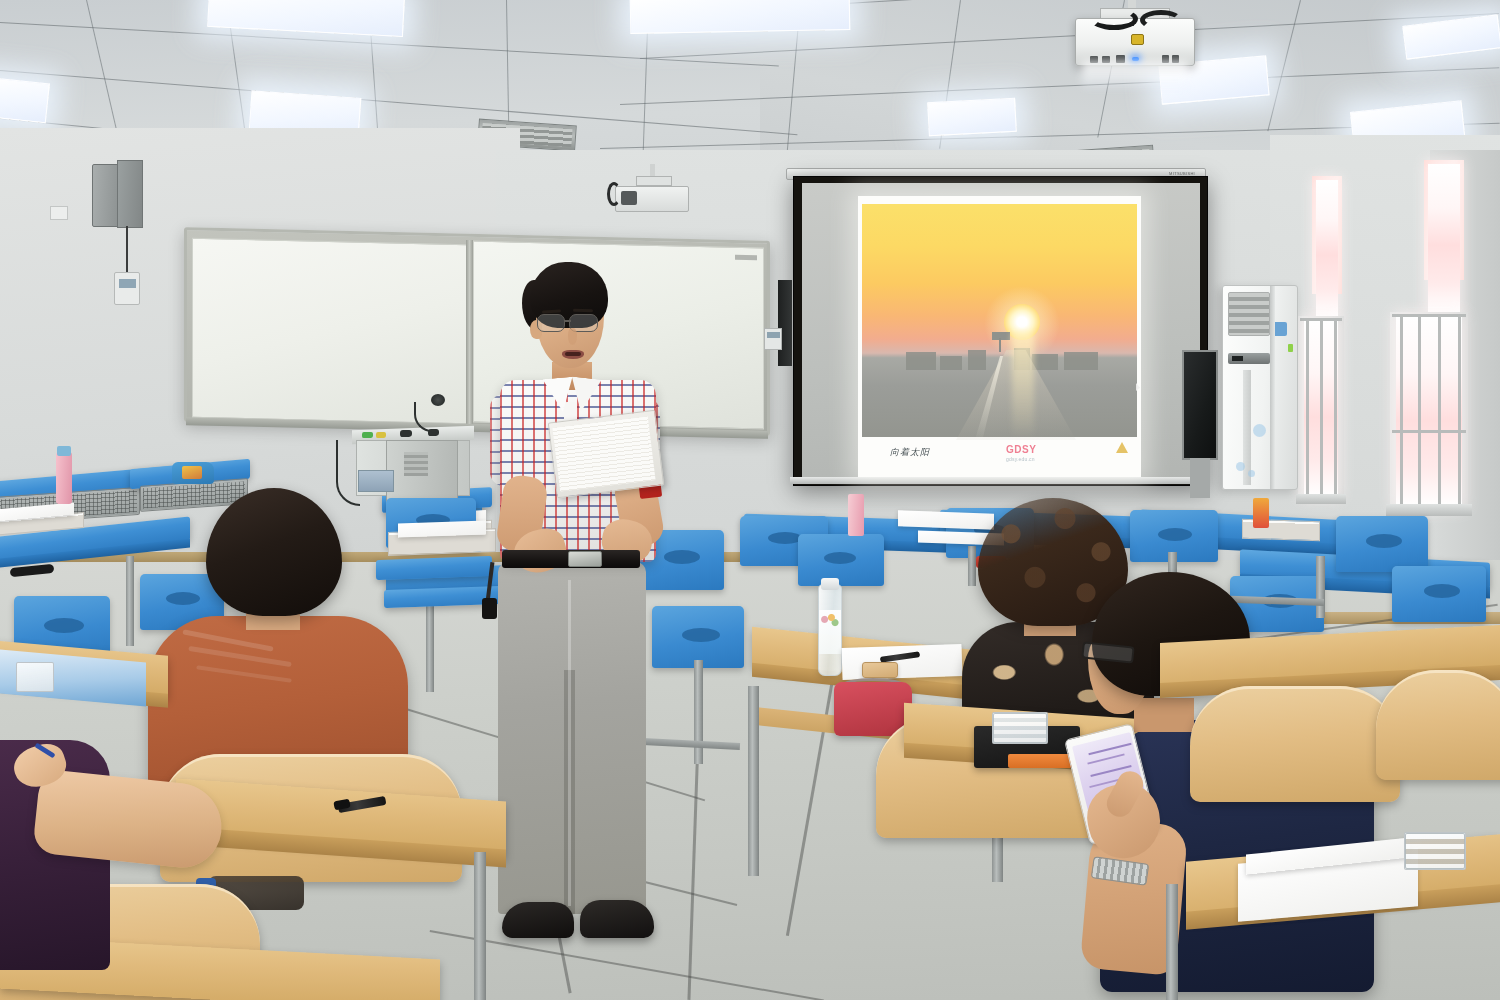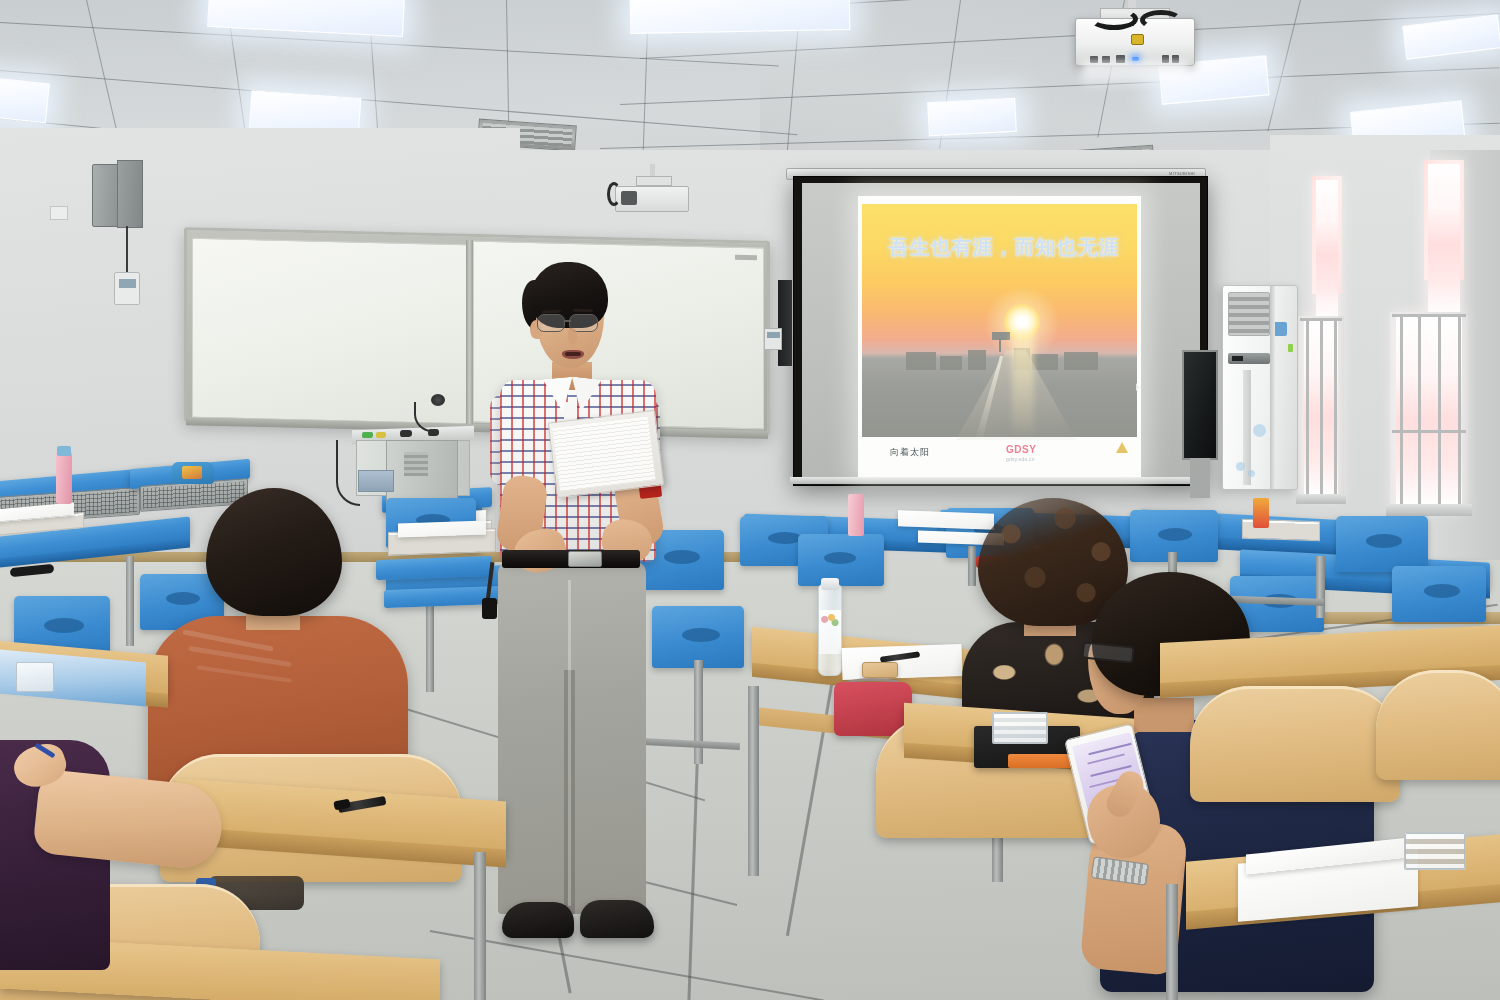--- a/index.html
+++ b/index.html
@@ -142,21 +142,21 @@
   #slide-sign{left:130px;top:128px;width:18px;height:8px;background:#90928d;}
   #slide-signpost{left:137px;top:134px;width:2px;height:14px;background:#8b8d88;}
 
   .slide-line{position:absolute;left:8px;width:268px;text-align:center;
     font-family:"DejaVu Sans","Liberation Sans",sans-serif;font-weight:700;white-space:nowrap;}
   #slide-line1{top:30px;font-size:20px;color:#cfe1f2;
     text-shadow:0 0 3px rgba(255,255,255,.95),0 0 7px rgba(190,215,240,.8);letter-spacing:1px;}
   #slide-line2{top:62px;font-size:20px;color:#ffd8cc;
     text-shadow:0 0 3px rgba(255,255,255,.95),0 0 7px rgba(250,190,165,.8);letter-spacing:3px;}
   #slide-footer-left{left:32px;top:250px;font-size:9px;color:#4b5558;
-    font-family:"DejaVu Sans","Liberation Sans",sans-serif;letter-spacing:1px;}
+    font-family:"DejaVu Sans","Liberation Sans",sans-serif;letter-spacing:1px;font-style:italic;}
   #slide-footer-logo{left:148px;top:248px;font-size:10px;font-weight:700;color:#ef7f92;letter-spacing:.5px;}
   #slide-footer-sub{left:148px;top:260px;font-size:5px;color:#b6c2c8;letter-spacing:.2px;}
   #slide-footer-tri{left:258px;top:246px;width:0;height:0;
     border-left:6px solid transparent;border-right:6px solid transparent;border-bottom:11px solid #e0b84c;opacity:.85;}
   #screen-cursor{left:1136px;top:383px;width:4px;height:8px;background:#f0f0ee;
     clip-path:polygon(0 0,0 100%,100% 60%);opacity:.9;}
 
   
   #scr-speaker{left:778px;top:280px;width:14px;height:86px;
     background:linear-gradient(90deg,#1e2020,#333636);}
@@ -559,21 +559,20 @@
       <div class="slide-bld" style="left:78px;top:152px;width:22px;height:14px;"></div>
       <div class="slide-bld" style="left:106px;top:146px;width:18px;height:20px;"></div>
       <div class="slide-bld" style="left:152px;top:144px;width:16px;height:22px;"></div>
       <div class="slide-bld" style="left:170px;top:150px;width:26px;height:16px;"></div>
       <div class="slide-bld" style="left:202px;top:148px;width:34px;height:18px;"></div>
       <div class="l" id="slide-sign"></div>
       <div class="l" id="slide-signpost"></div>
       <div class="l" id="slide-road"></div>
       <div class="l" id="slide-sunpath"></div>
       <div class="l" id="slide-roadline"></div>
-      <div class="slide-line" id="slide-line1">吾生也有涯，而知也无涯</div>
     </div>
     <div class="l" id="slide-footer-left">向着太阳</div>
     <div class="l" id="slide-footer-logo">GDSY</div>
     <div class="l" id="slide-footer-sub">gdsy.edu.cn</div>
     <div class="l" id="slide-footer-tri"></div>
   </div>
   <div class="l" id="screen-cursor"></div>
   <div class="l" id="scr-speaker"></div>
   <div class="l" id="scr-switch"></div>
 

